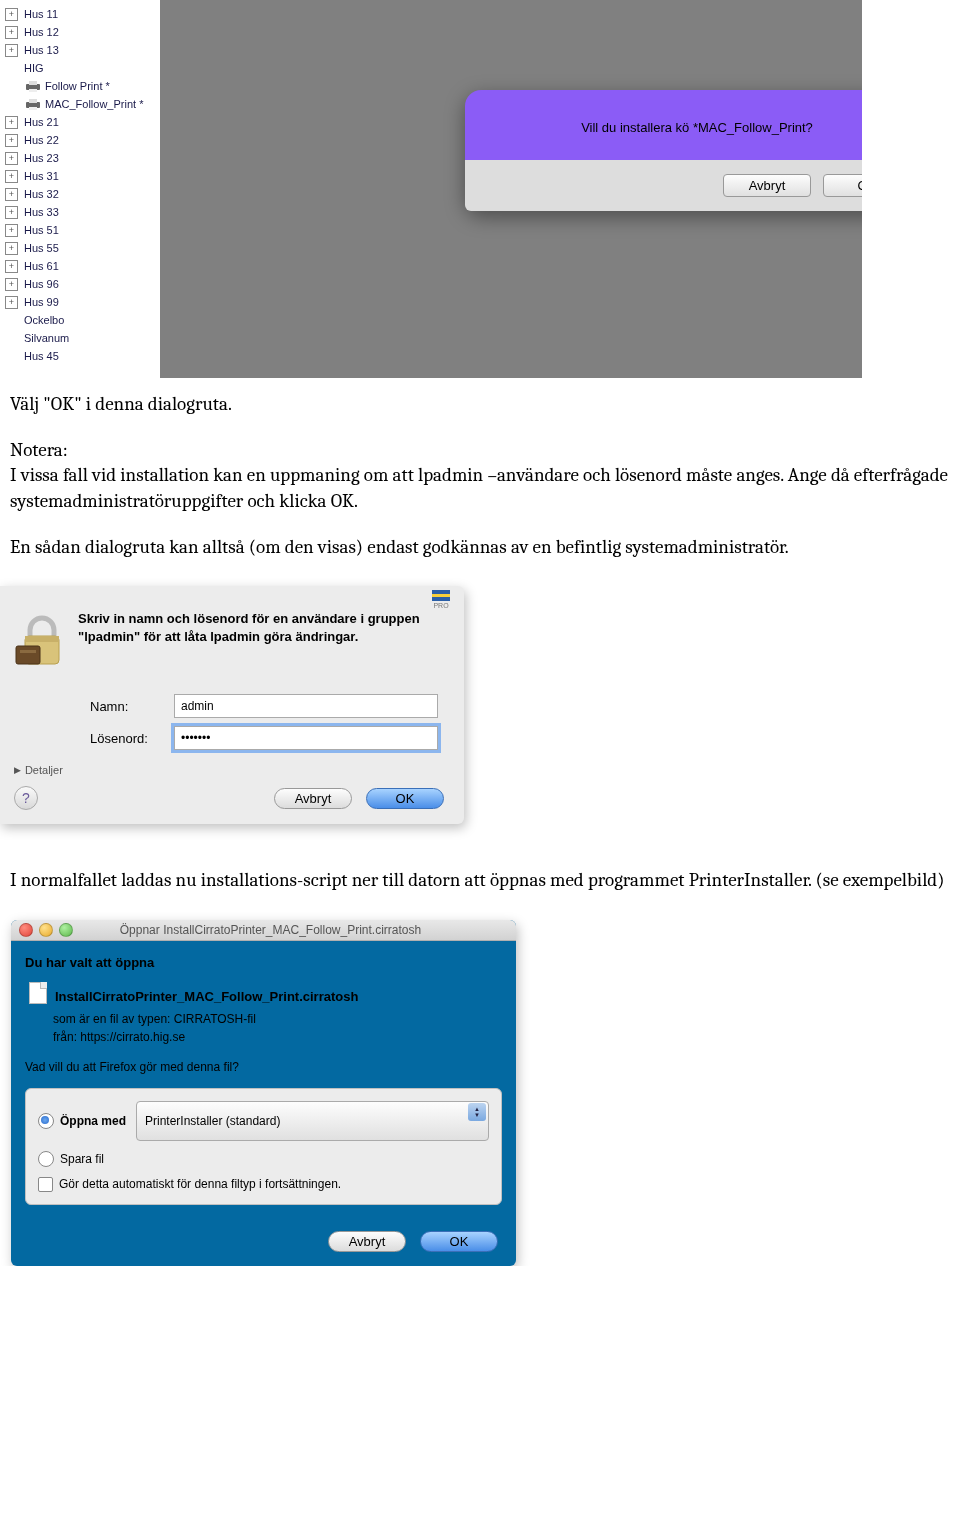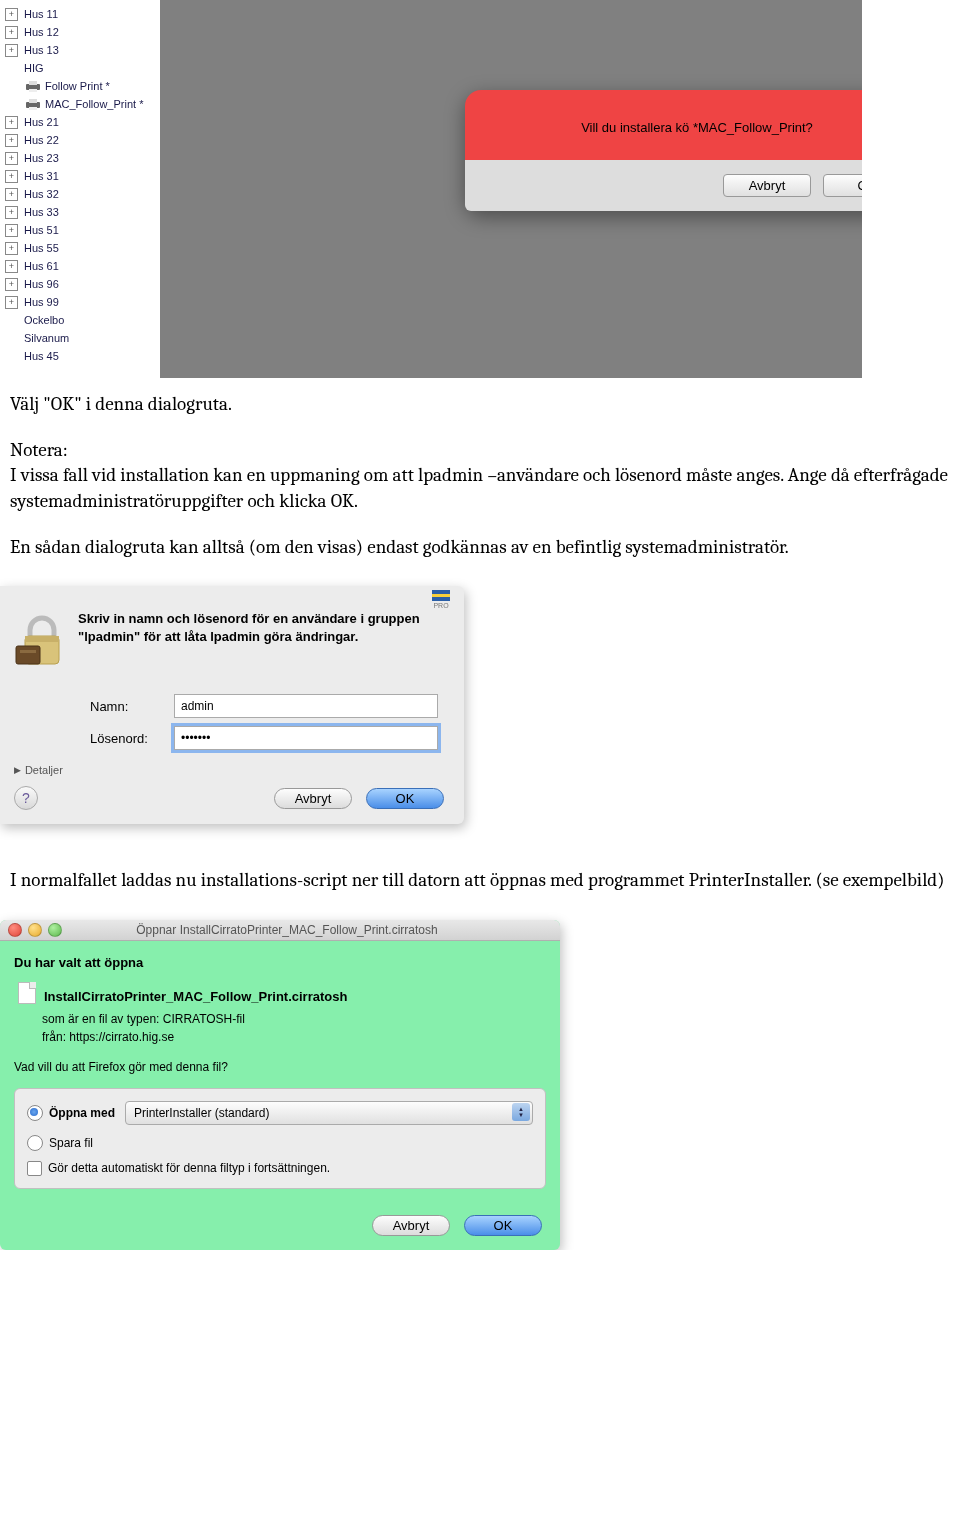--- a/index.html
+++ b/index.html
@@ -60,21 +60,21 @@
       height: 12px;
     }
     .tree-item span.label {
       color: #1a1a4a;
     }
     .confirm-dialog {
       position: absolute;
       top: 90px;
       left: 465px;
       width: 464px;
-      background: #ef4444;
+      background: #8b5cf6;
       border-radius: 16px;
       box-shadow: 0 6px 20px rgba(0,0,0,0.4);
       font-family: "Lucida Grande", Arial, sans-serif;
     }
     .confirm-body {
       padding: 30px 20px 25px 20px;
       font-size: 13px;
       text-align: center;
     }
     .confirm-buttons {
@@ -214,23 +214,23 @@
       font-size: 13px;
       font-family: "Lucida Grande", Arial, sans-serif;
       cursor: pointer;
     }
     .mac-btn2.primary {
       background: linear-gradient(#a8d3ff, #4a8ee8);
       color: #000;
       border-color: #3a6fb8;
     }
     .download-dialog {
-      width: 560px;
-      margin-left: 0;
-      background: #86efac;
+      width: 505px;
+      margin-left: 11px;
+      background: #0369a1;
       border-radius: 6px;
       box-shadow: 2px 4px 12px rgba(0,0,0,0.25);
       font-family: "Lucida Grande", Arial, sans-serif;
       font-size: 12px;
     }
     .dl-titlebar {
       background: linear-gradient(#e8e8e8, #d2d2d2);
       border-radius: 6px 6px 0 0;
       padding: 3px 8px;
       display: flex;
@@ -331,21 +331,21 @@
     }
     .dropdown {
       flex: 1;
       height: 22px;
       background: linear-gradient(#fdfdfd, #e0e0e0);
       border: 1px solid #aaa;
       border-radius: 4px;
       margin-left: 10px;
       display: flex;
       align-items: center;
-      padding: 0 8px;
+      padding: 8px 8px;
       position: relative;
     }
     .dropdown-arrows {
       position: absolute;
       right: 2px;
       top: 1px;
       width: 18px;
       height: 18px;
       background: linear-gradient(#bcd4f0, #7aa8e0);
       border-radius: 3px;

